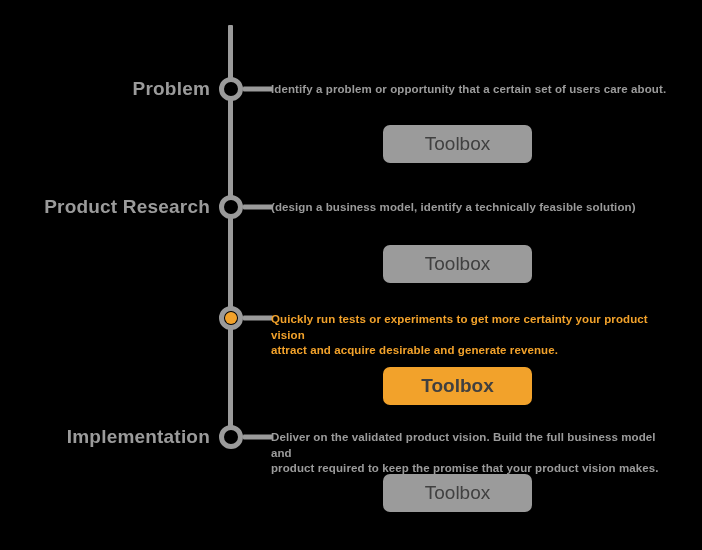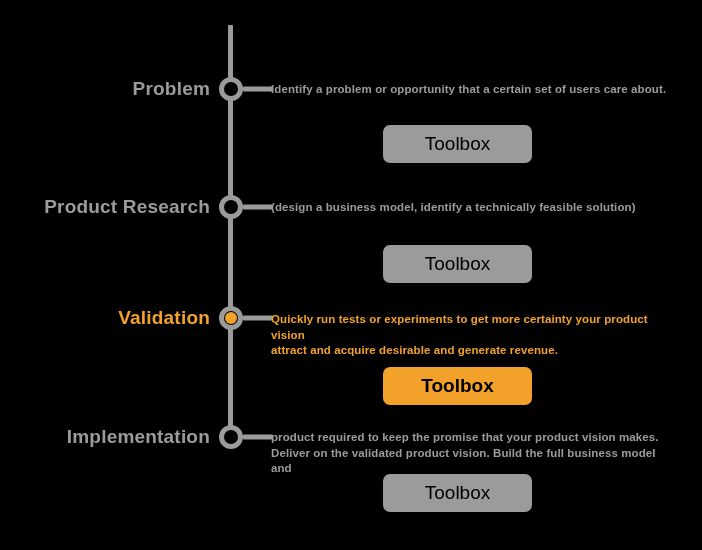--- a/index.html
+++ b/index.html
@@ -100,21 +100,21 @@
   .stage-desc .line { display: block; }
 
   
   .toolbox-btn {
     position: absolute;
     left: 383px;
     width: 149px;
     height: 38px;
     border-radius: 7px;
     background: #9b9b9b;
-    color: #000000;
+    color: #404040;
     font-size: 19px;
     font-weight: normal;
     display: flex;
     align-items: center;
     justify-content: center;
     border: none;
     padding: 1px;
     font-family: "Liberation Sans", "DejaVu Sans", sans-serif;
     cursor: pointer;
     box-sizing: border-box;
@@ -140,33 +140,32 @@
     <button class="toolbox-btn" style="top: 125px;">Toolbox</button>
     <div class="stage-label" style="top: 207px;">Product Research</div>
     <div class="node" style="top: 207px;">
       <div class="node-core"></div>
     </div>
     <div class="connector" style="top: 207px;"></div>
     <div class="stage-desc" style="top: 200px;">
       <span class="line">(design a business model, identify a technically feasible solution)</span>
     </div>
     <button class="toolbox-btn" style="top: 245px;">Toolbox</button>
-    <div class="stage-label active" style="top: 318px;">Validation</div>
     <div class="node active" style="top: 318px;">
       <div class="node-core"></div>
     </div>
     <div class="connector" style="top: 318px;"></div>
     <div class="stage-desc active" style="top: 312px;">
       <span class="line">Quickly run tests or experiments to get more certainty your product vision</span>
       <span class="line">attract and acquire desirable and generate revenue.</span>
     </div>
     <button class="toolbox-btn active" style="top: 367px;">Toolbox</button>
     <div class="stage-label" style="top: 437px;">Implementation</div>
     <div class="node" style="top: 437px;">
       <div class="node-core"></div>
     </div>
     <div class="connector" style="top: 437px;"></div>
     <div class="stage-desc" style="top: 430px;">
+      <span class="line">Deliver on the validated product vision. Build the full business model and</span>
       <span class="line">product required to keep the promise that your product vision makes.</span>
-      <span class="line">Deliver on the validated product vision. Build the full business model and</span>
     </div>
     <button class="toolbox-btn" style="top: 474px;">Toolbox</button>
   </div>
 
 </body></html>

